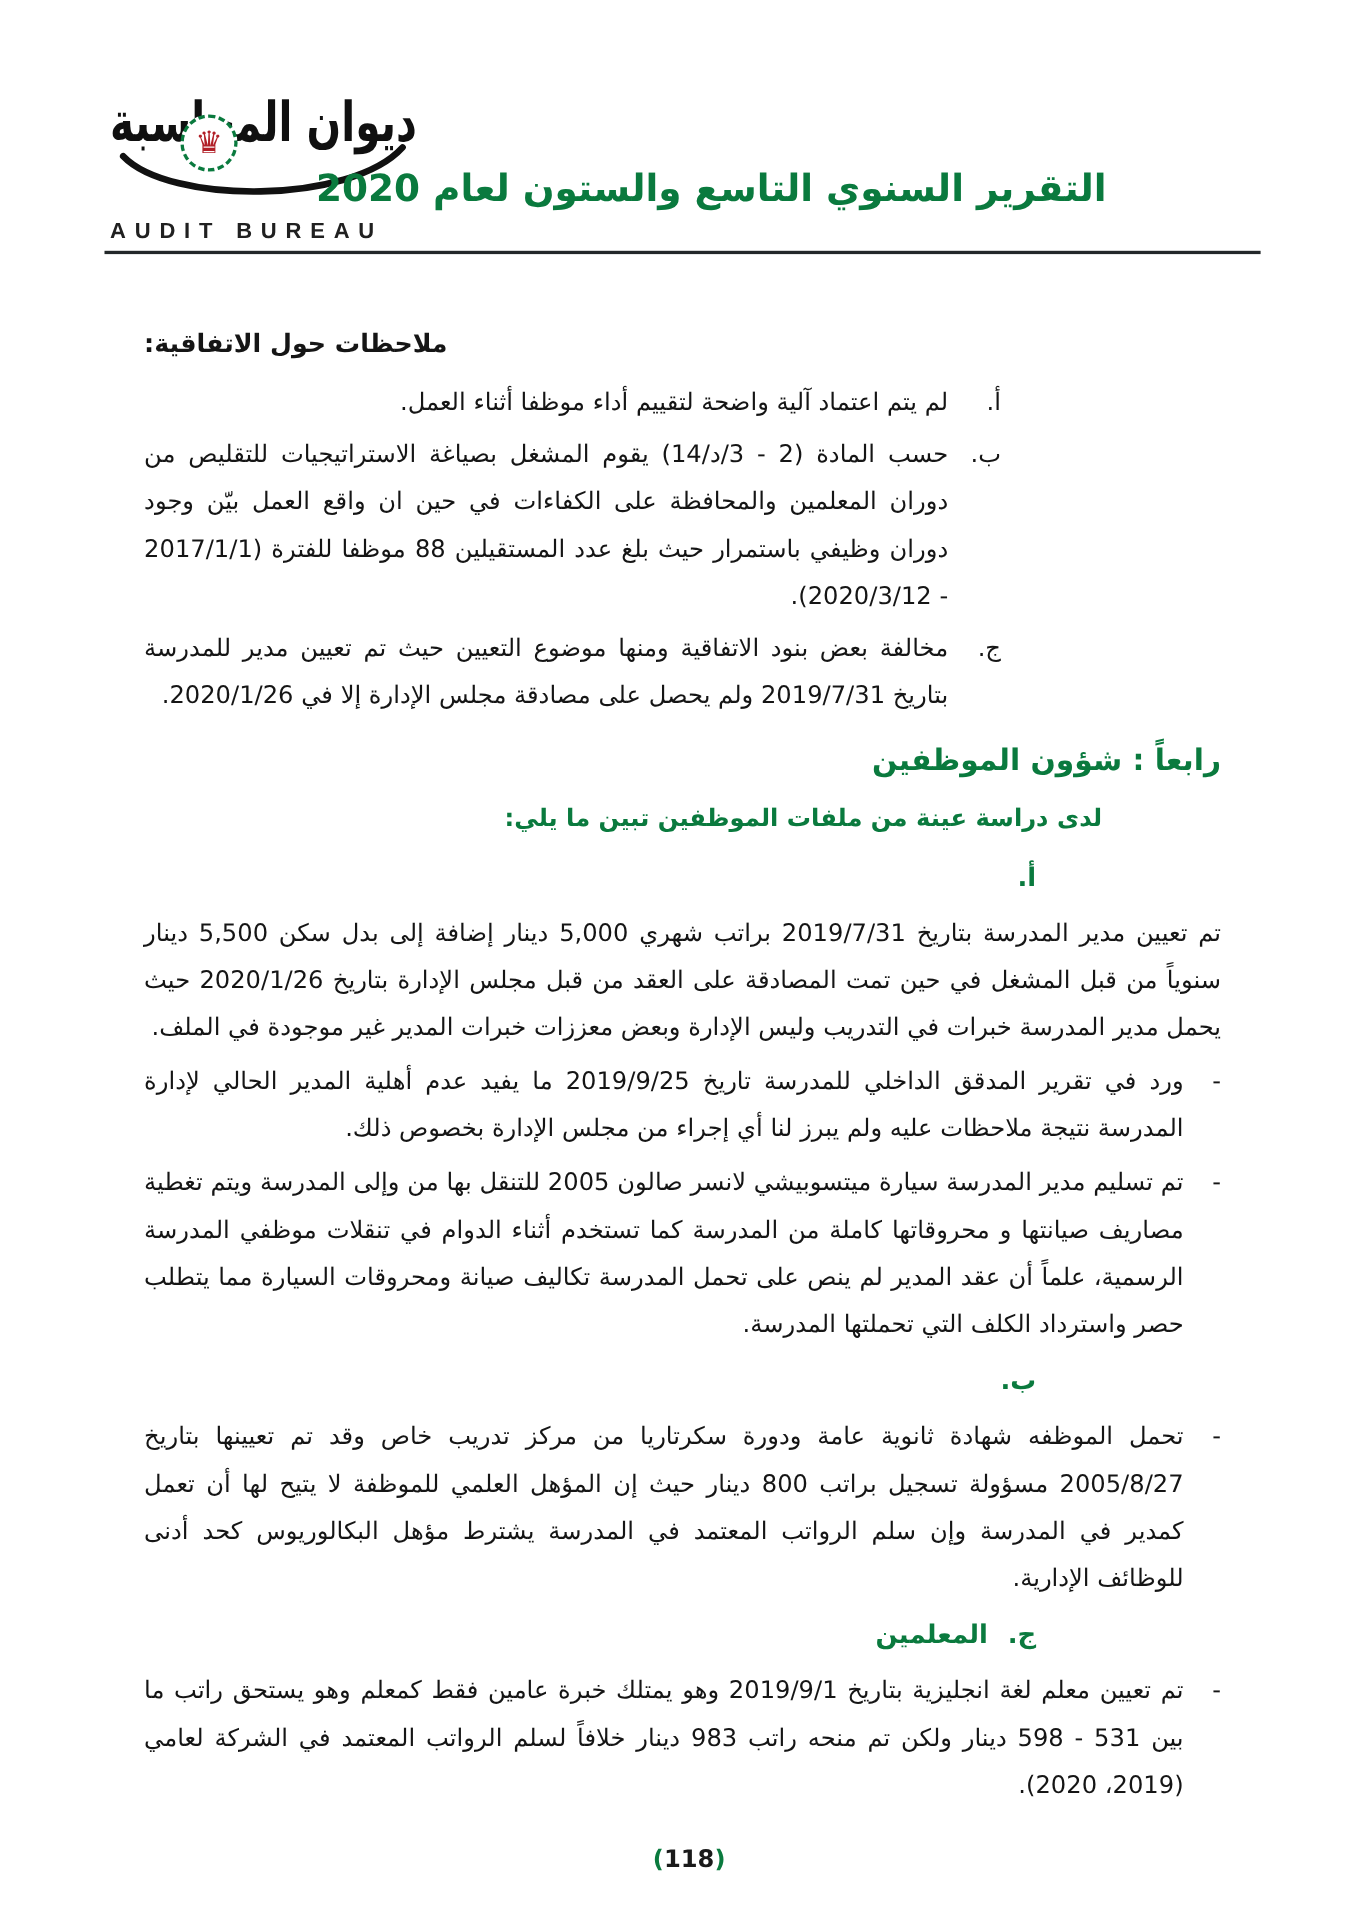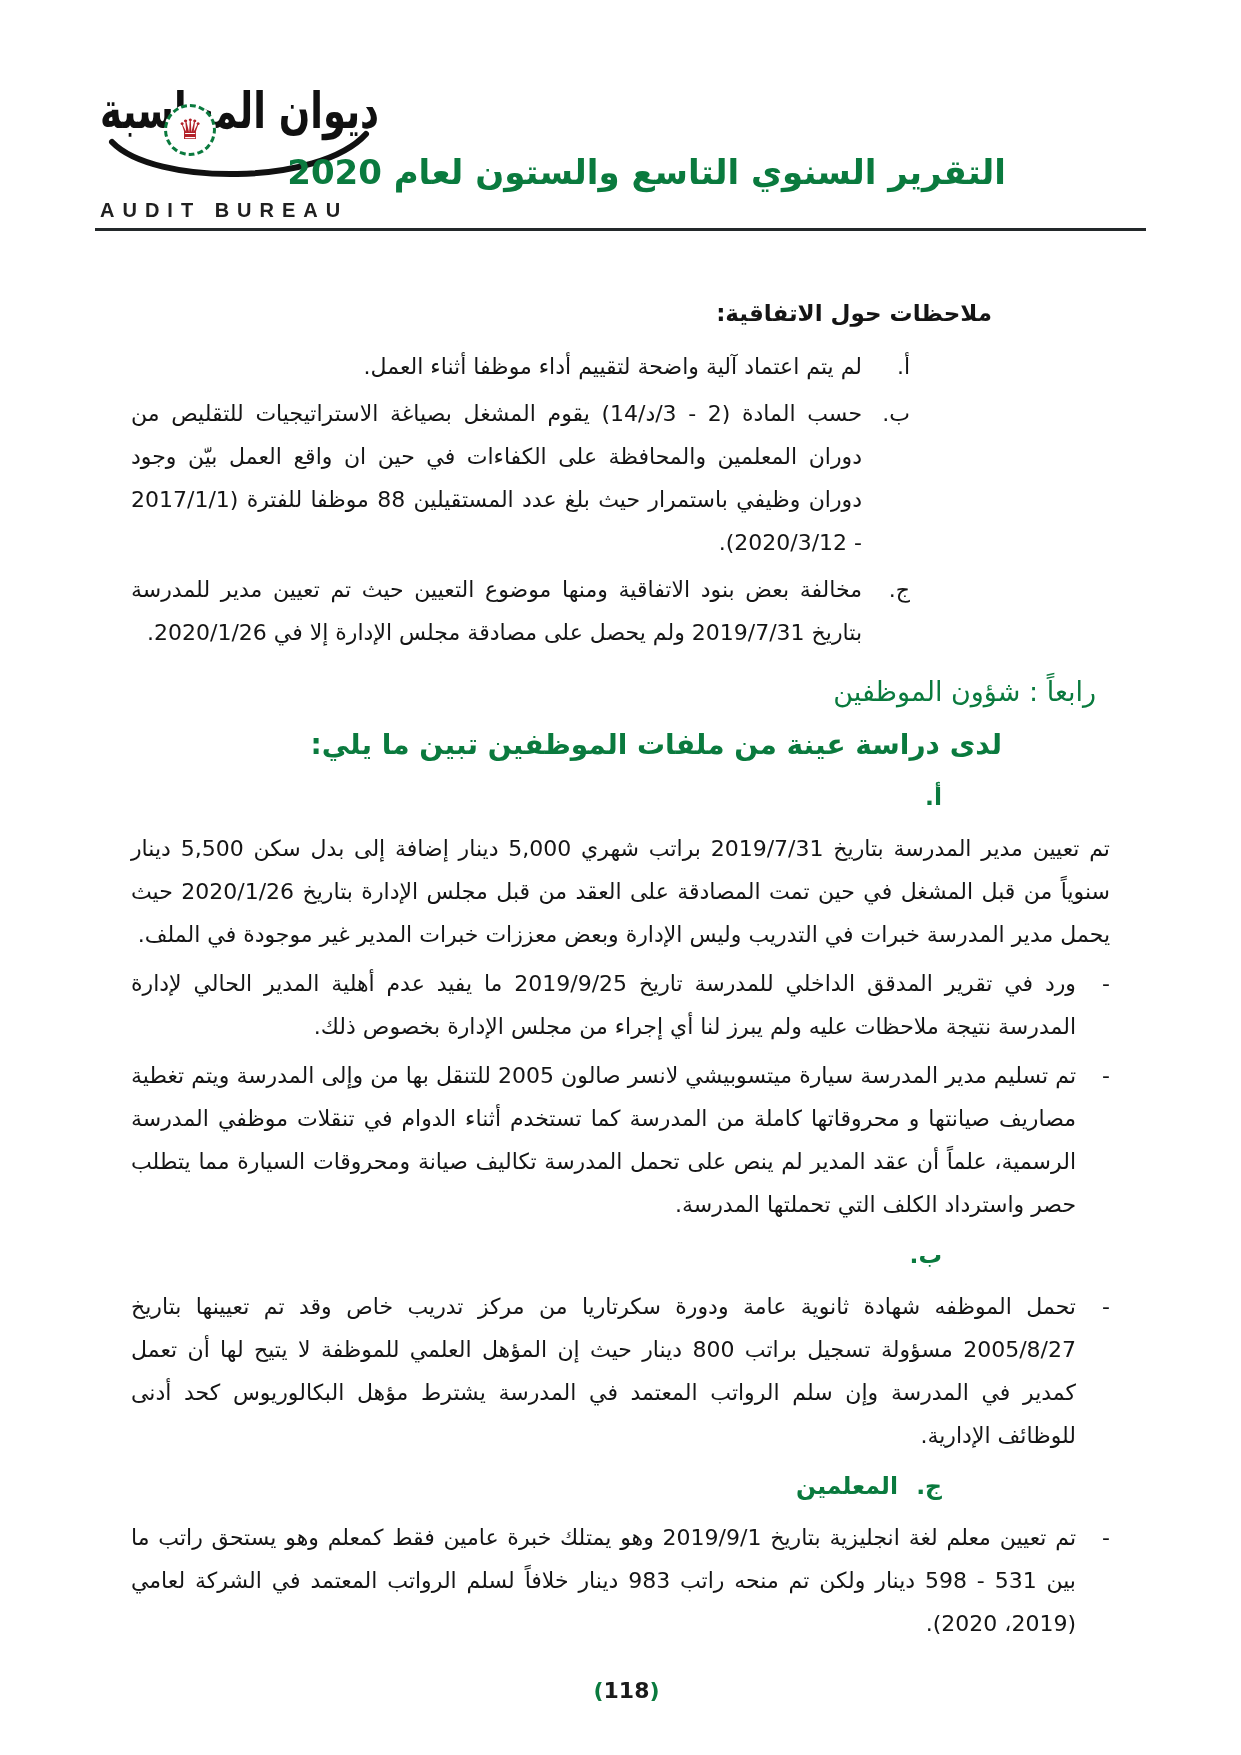--- a/index.html
+++ b/index.html
@@ -44,32 +44,32 @@
     position:absolute;top:112px;right:235px;width:545px;
     text-align:center;font-size:34px;font-weight:bold;
     color:var(--accent-green,#0a7a3e);white-space:nowrap;margin-top:40px;
   }
   
   .content{
     position:absolute;top:292px;right:131px;left:131px;
     font-size:22px;line-height:43px;text-align:justify;
   }
   .notes-heading{
-    font-weight:bold;font-size:23px;text-align:right;
+    font-weight:bold;font-size:23px;text-align:left;
     margin:0 118px 10px 0;
   }
   .note-item{display:flex;margin:0 200px 4px 0;}
   .note-marker{flex:0 0 48px;text-align:right;}
   .note-text{flex:1;text-align:justify;}
   .sec-heading{
-    color:var(--accent-green,#0a7a3e);font-weight:normal;font-size:27px;
-    text-align:right;margin:16px 14px 10px 0;
+    color:var(--accent-green,#0a7a3e);font-weight:bold;font-size:27px;
+    text-align:right;margin:16px 0 10px 0;
   }
   .sec-intro{
-    color:var(--accent-green,#0a7a3e);font-weight:bold;font-size:28px;
+    color:var(--accent-green,#0a7a3e);font-weight:bold;font-size:22px;
     text-align:right;margin:0 108px 10px 0;
   }
   .sub-heading{
     display:flex;color:var(--accent-green,#0a7a3e);font-weight:bold;
     font-size:23.5px;margin:8px 168px 8px 0;
   }
   .sub-marker{flex:0 0 44px;text-align:right;}
   .para{text-align:justify;margin-bottom:6px;}
   .dash-para{display:flex;margin-bottom:6px;}
   .dash{flex:0 0 34px;text-align:right;}

